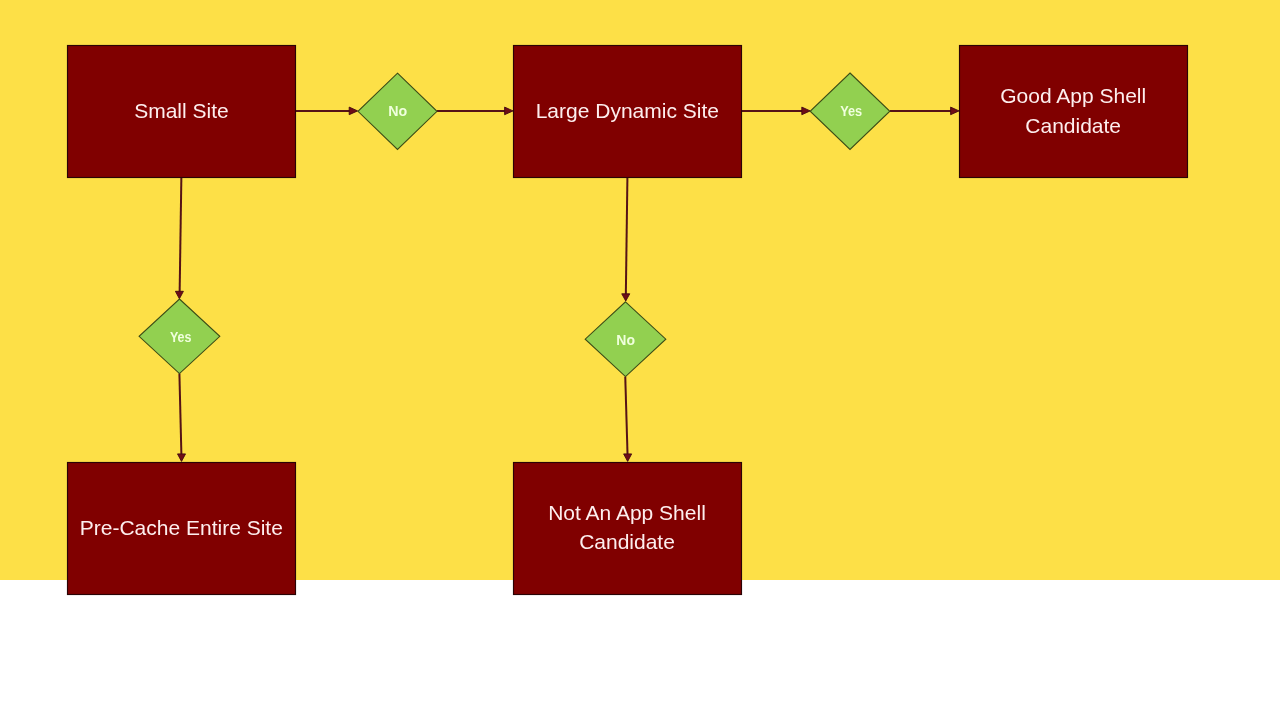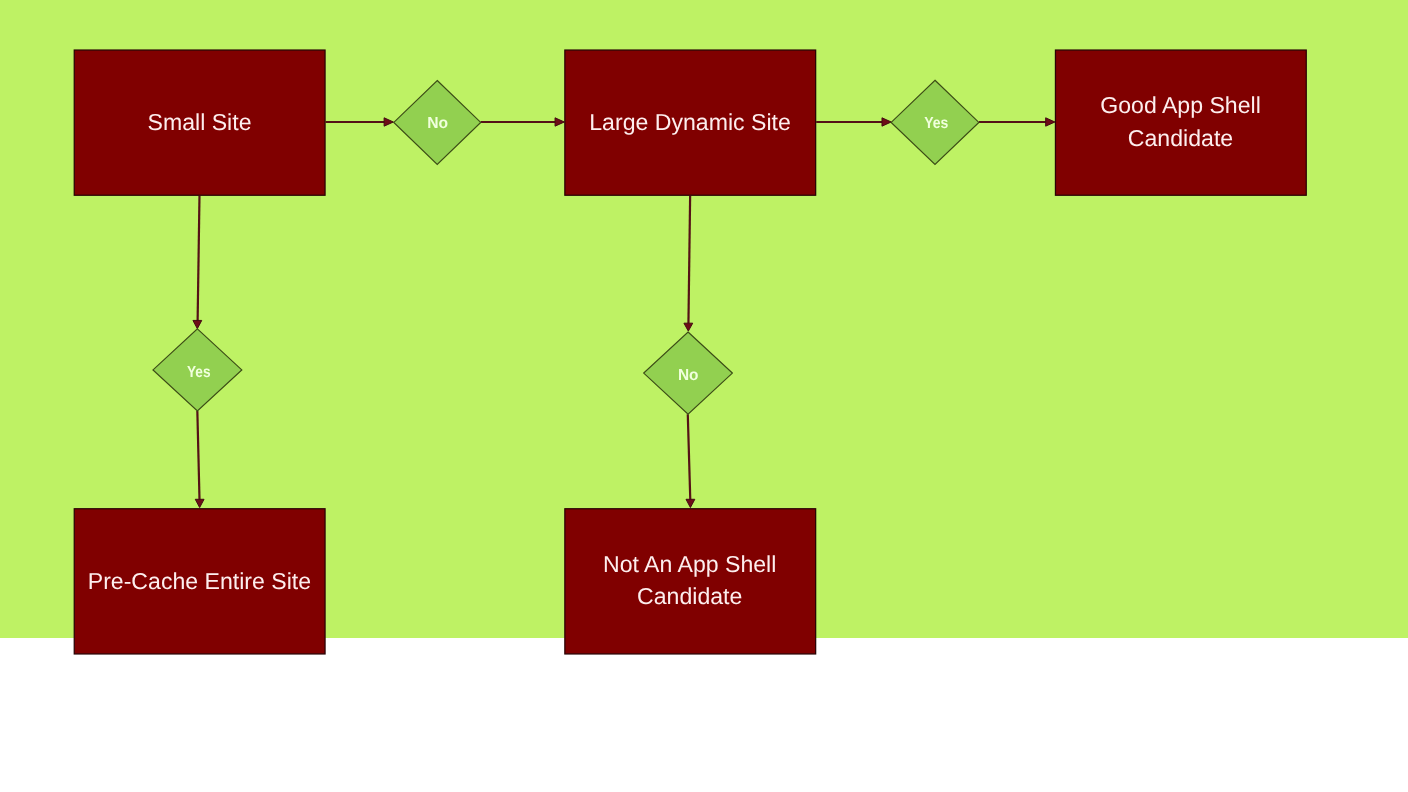--- a/index.html
+++ b/index.html
@@ -8,21 +8,21 @@
     padding: 0;
     width: 1280px;
     height: 720px;
     background: #ffffff;
     overflow: hidden;
   }
   #canvas {
     position: relative;
     width: 1280px;
     height: 580px;
-    background: #bef264;
+    background: #fde047;
   }
   svg#flow {
     position: absolute;
     left: 0;
     top: 0;
     width: 1280px;
     height: 720px;
     display: block;
     transform: translateZ(0);
   }

